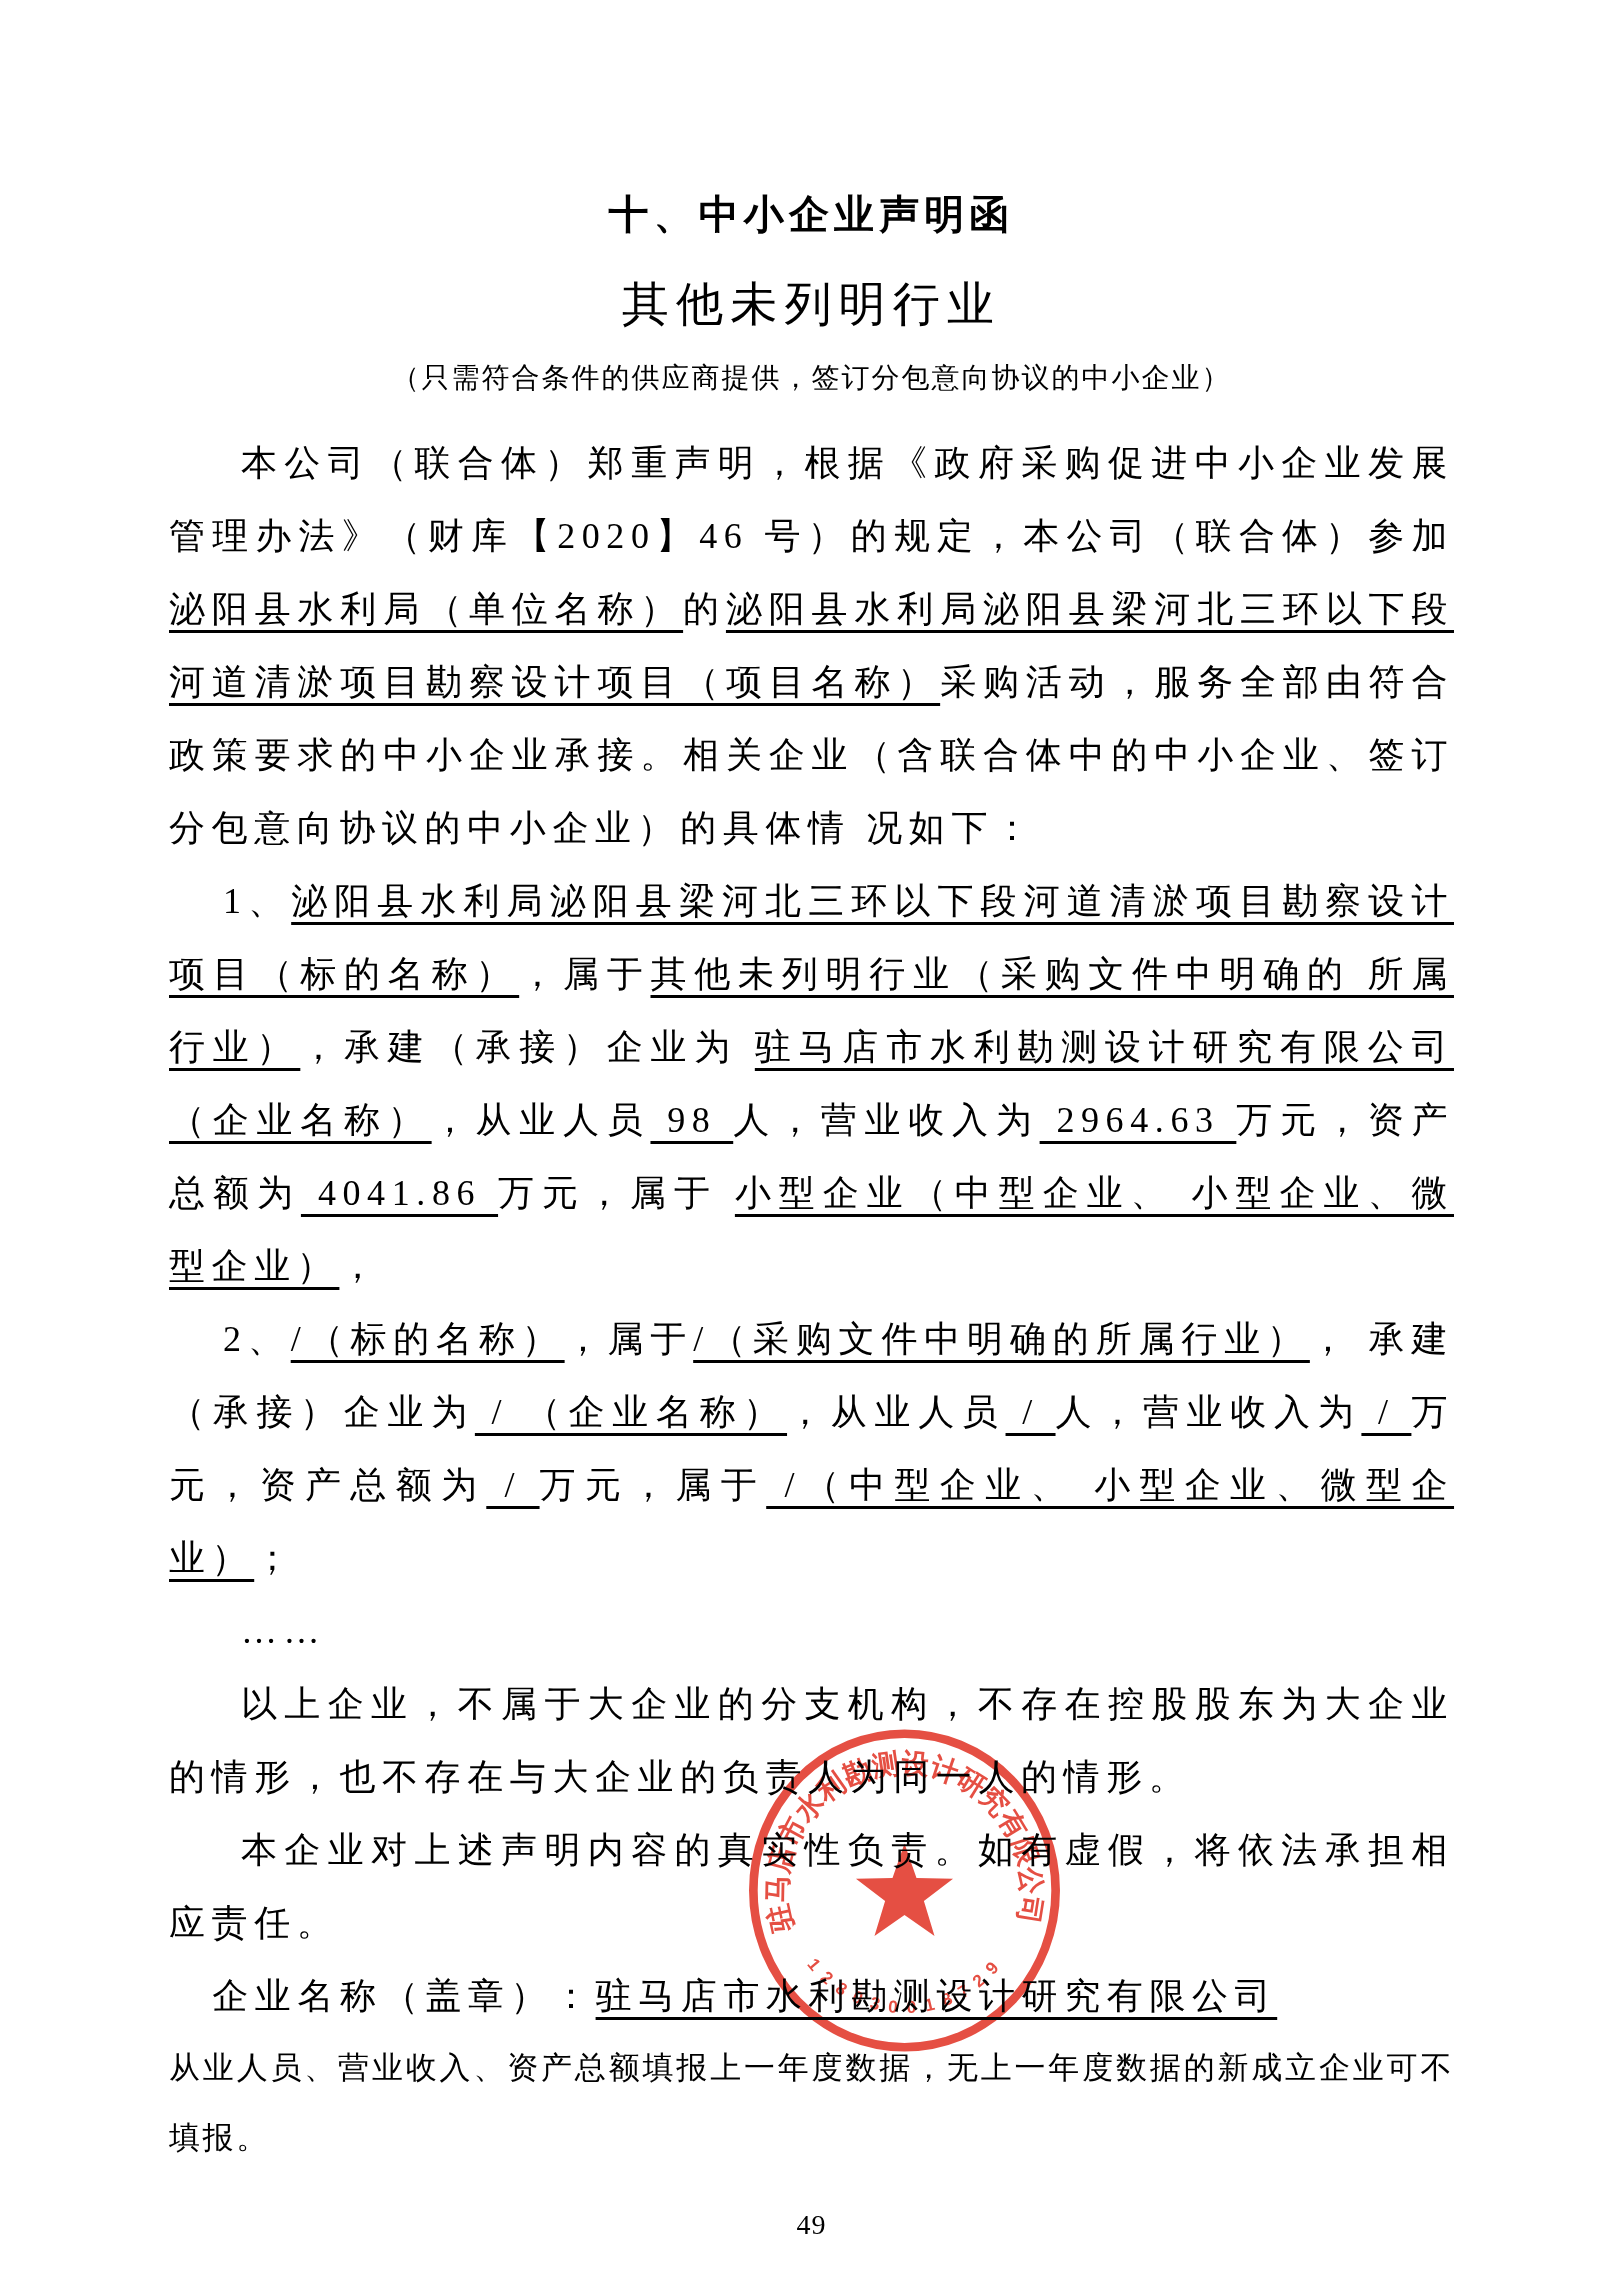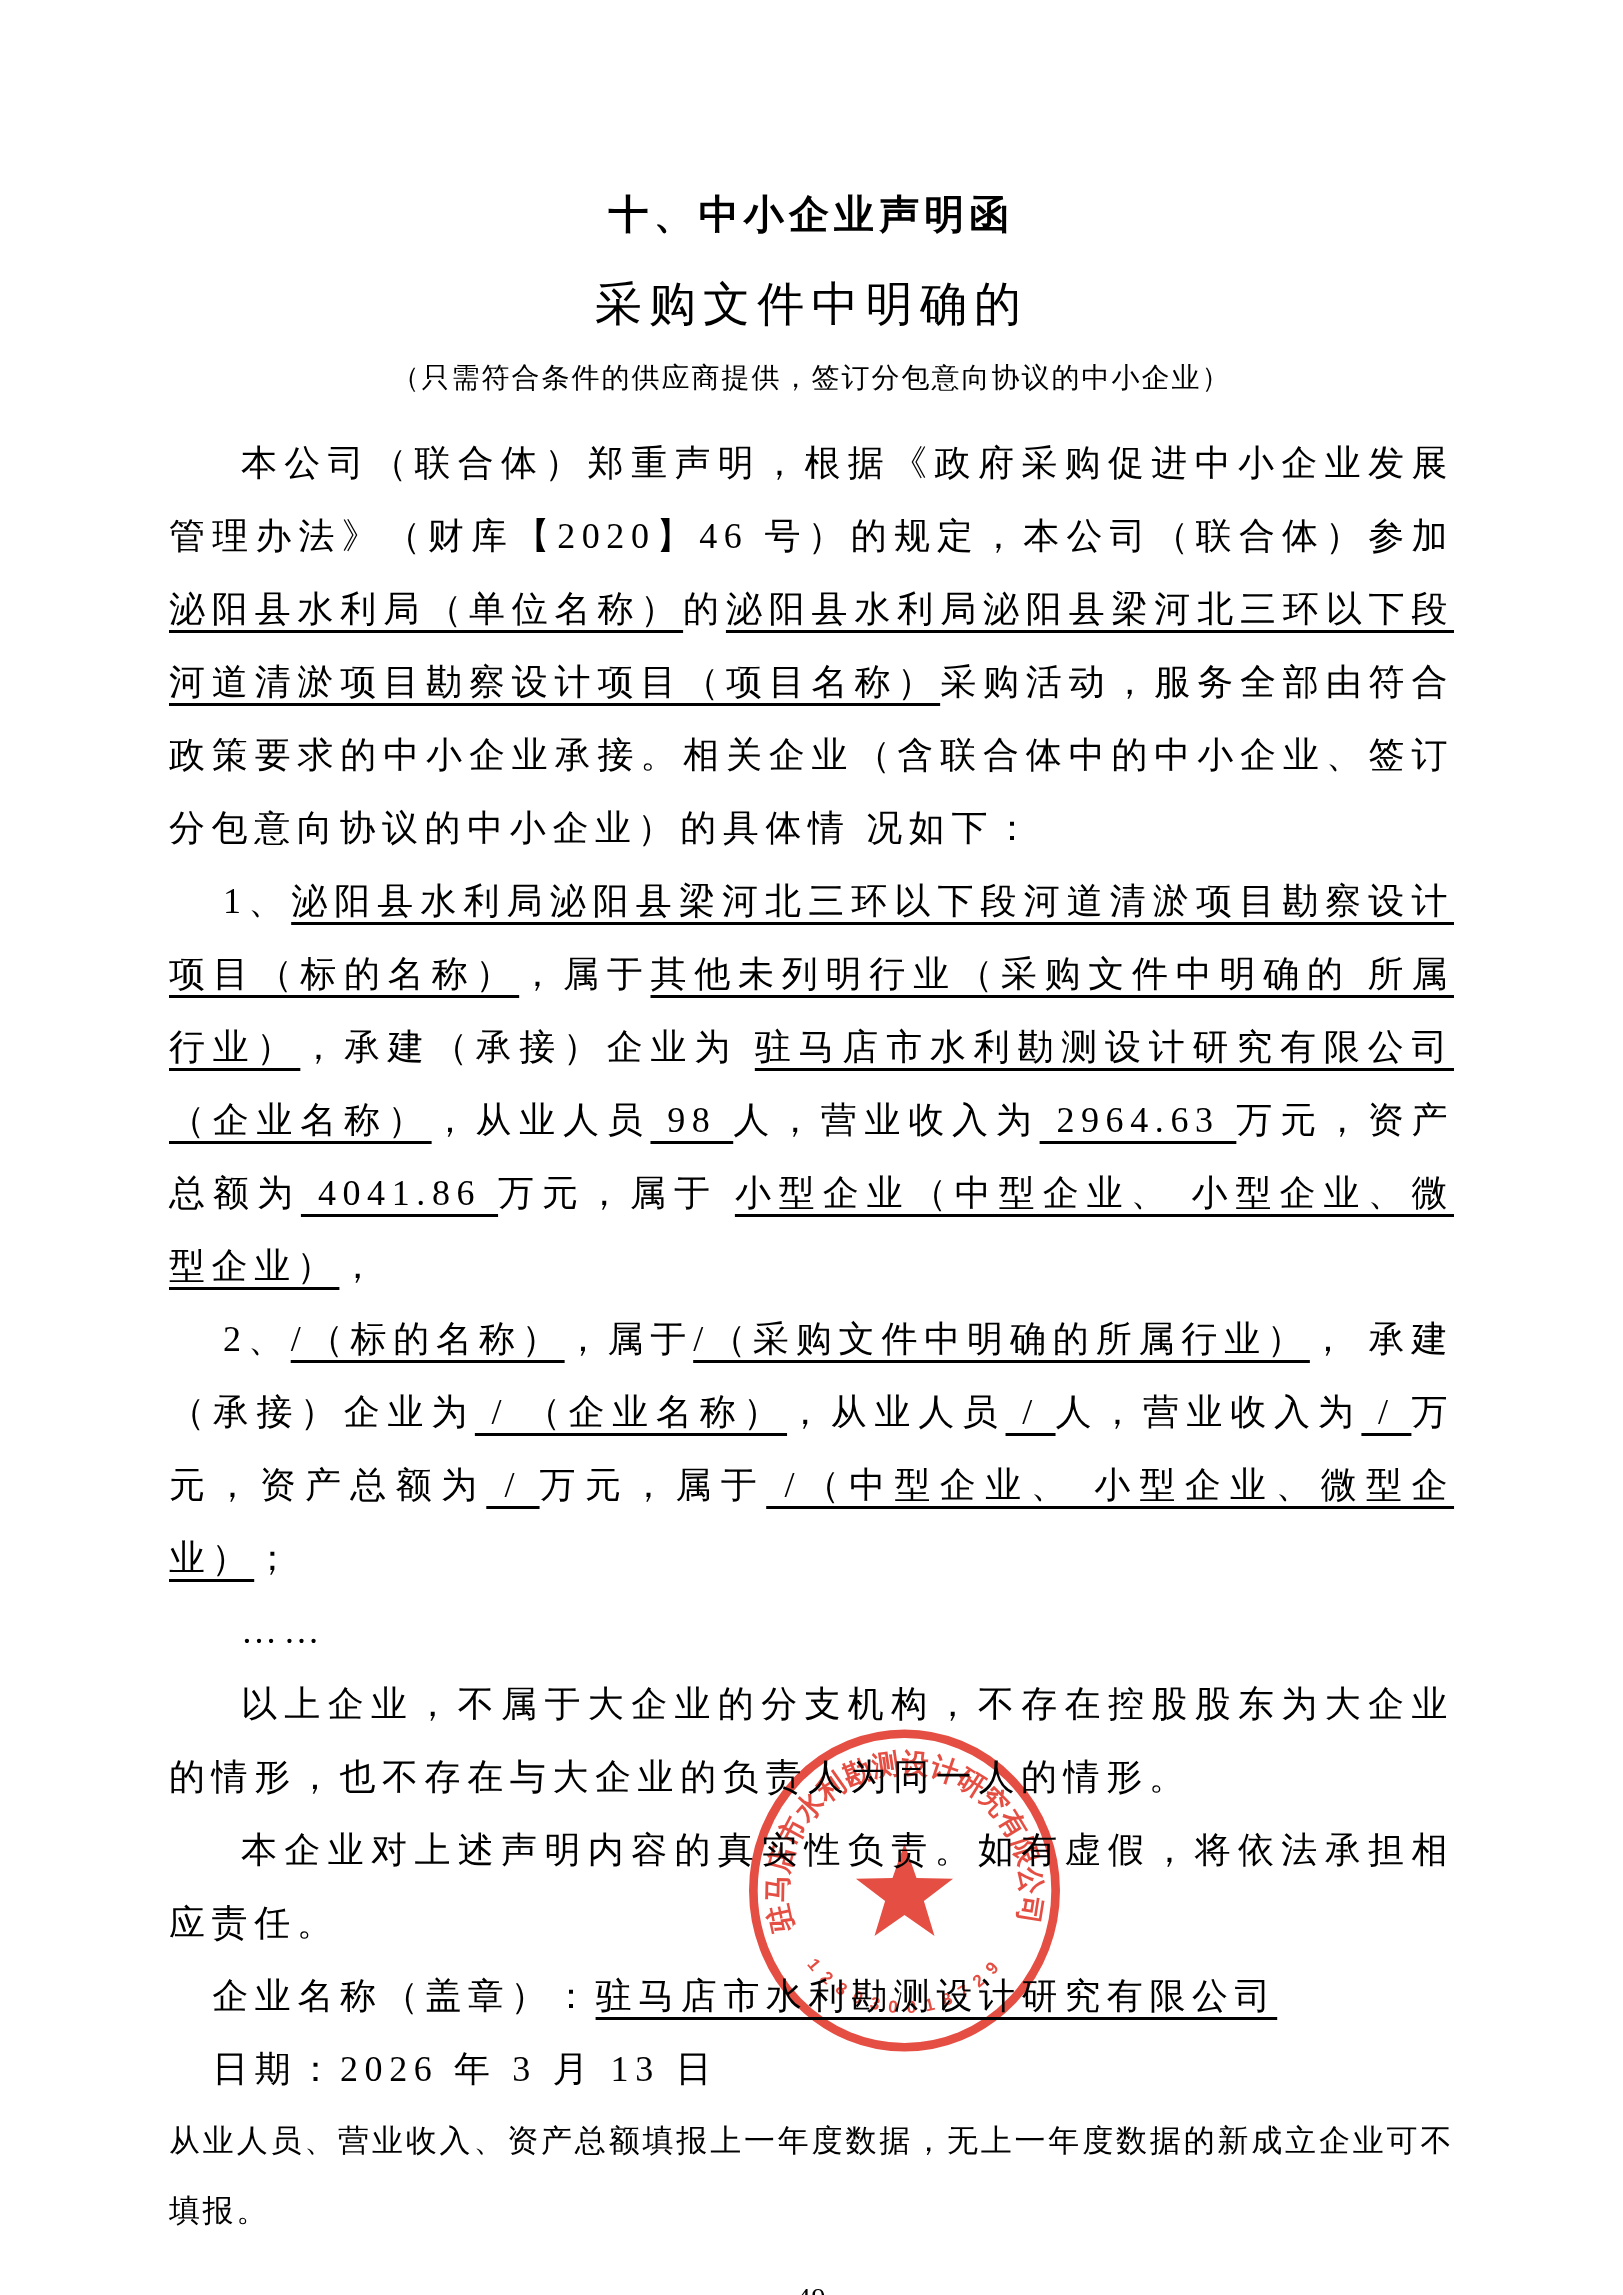--- a/index.html
+++ b/index.html
@@ -87,39 +87,38 @@
     font-weight: 700;
   }
 </style>
 </head>
 <body>
 
 <div class="page">
 
   <div class="heading">十、中小企业声明函</div>
 
-  <div class="doc-title">采购文件中明确的</div>
+  <div class="doc-title">其他未列明行业</div>
 
   <div class="doc-note">（只需符合条件的供应商提供，签订分包意向协议的中小企业）</div>
 
   <p class="bodytext indent2"><span>本公司（联合体）郑重声明，根据《政府采购促进中小企业发展管理办法》（财库【2020】46 号）的规定，本公司（联合体）参加 </span><span class="u">泌阳县水利局（单位名称）</span><span>的</span><span class="u">泌阳县水利局泌阳县梁河北三环以下段河道清淤项目勘察设计项目（项目名称）</span><span>采购活动，服务全部由符合政策要求的中小企业承接。相关企业（含联合体中的中小企业、签订分包意向协议的中小企业）的具体情 况如下：</span></p>
 
   <p class="bodytext indent15"><span>1、</span><span class="u">泌阳县水利局泌阳县梁河北三环以下段河道清淤项目勘察设计项目（标的名称）</span><span>，属于</span><span class="u">其他未列明行业（采购文件中明确的 所属行业）</span><span>，承建（承接）企业为 </span><span class="u">驻马店市水利勘测设计研究有限公司（企业名称）</span><span>，从业人员</span><span class="u"> 98 </span><span>人，营业收入为</span><span class="u"> 2964.63 </span><span>万元，资产总额为</span><span class="u"> 4041.86 </span><span>万元，属于 </span><span class="u">小型企业（中型企业、 小型企业、微型企业）</span><span>，</span></p>
 
   <p class="bodytext indent15"><span>2、</span><span class="u">/（标的名称）</span><span>，属于</span><span class="u">/（采购文件中明确的所属行业）</span><span>， 承建（承接）企业为</span><span class="u"> / （企业名称）</span><span>，从业人员</span><span class="u"> / </span><span>人，营业收入为</span><span class="u"> / </span><span>万元，资产总额为</span><span class="u"> / </span><span>万元，属于</span><span class="u">  /（中型企业、 小型企业、微型企业）</span><span>；</span></p>
 
   <p class="bodytext indent2">……</p>
 
   <p class="bodytext indent2">以上企业，不属于大企业的分支机构，不存在控股股东为大企业的情形，也不存在与大企业的负责人为同一人的情形。</p>
 
   <p class="bodytext indent2">本企业对上述声明内容的真实性负责。如有虚假，将依法承担相应责任。</p>
 
   <p class="sign-row indent1"><span>企业名称（盖章）：</span><span class="u">驻马店市水利勘测设计研究有限公司</span></p>
 
-  <p class="date-row indent1">日期：2026 年 3 月 13 日</p>
 
   <p class="footnote">从业人员、营业收入、资产总额填报上一年度数据，无上一年度数据的新成立企业可不填报。</p>
 
   <div class="pageno">49</div>
 
   <svg class="stamp" viewBox="0 0 640 660" aria-hidden="true">
     <ellipse cx="320" cy="330" rx="296" ry="307" fill="none" stroke="#e23b2e" stroke-width="17"></ellipse>
     <path id="sealTopArc" d="M104,409 A230,230 0 1 1 536,409" fill="none"></path>
     <path id="sealBottomArc" d="M112,450 A240,240 0 0 0 528,450" fill="none"></path>
     <text font-size="55" fill="#e23b2e" letter-spacing="1">

